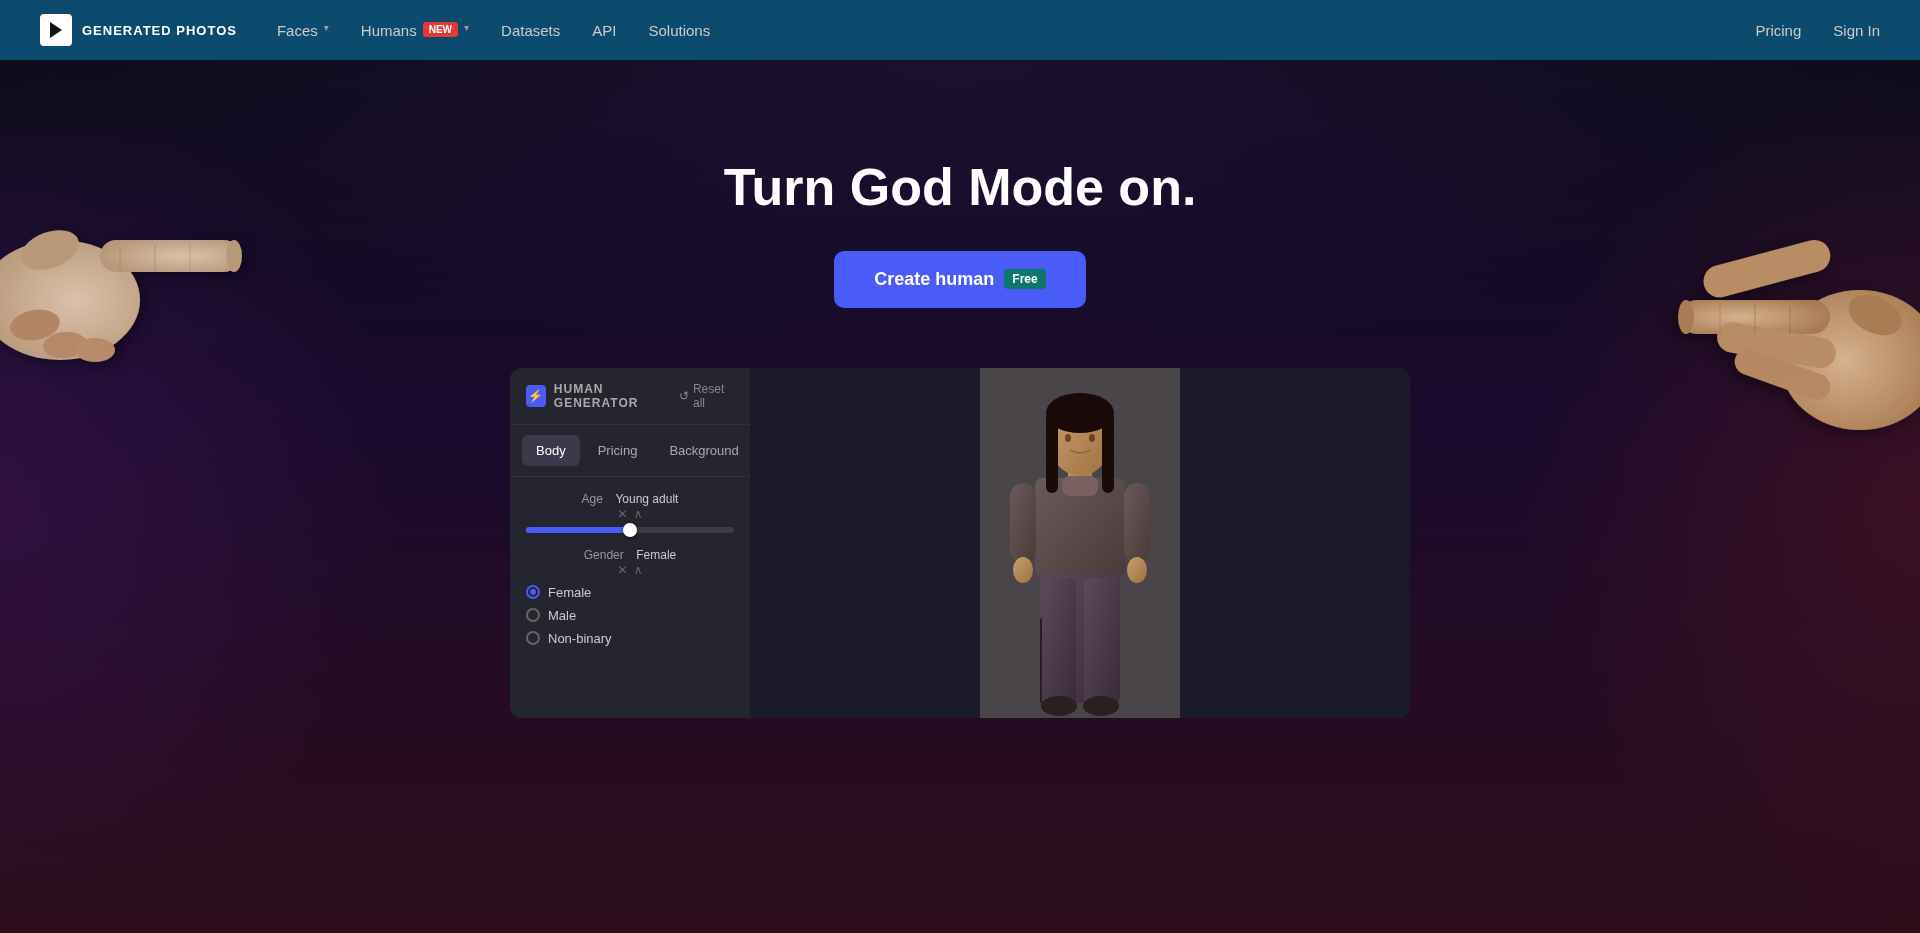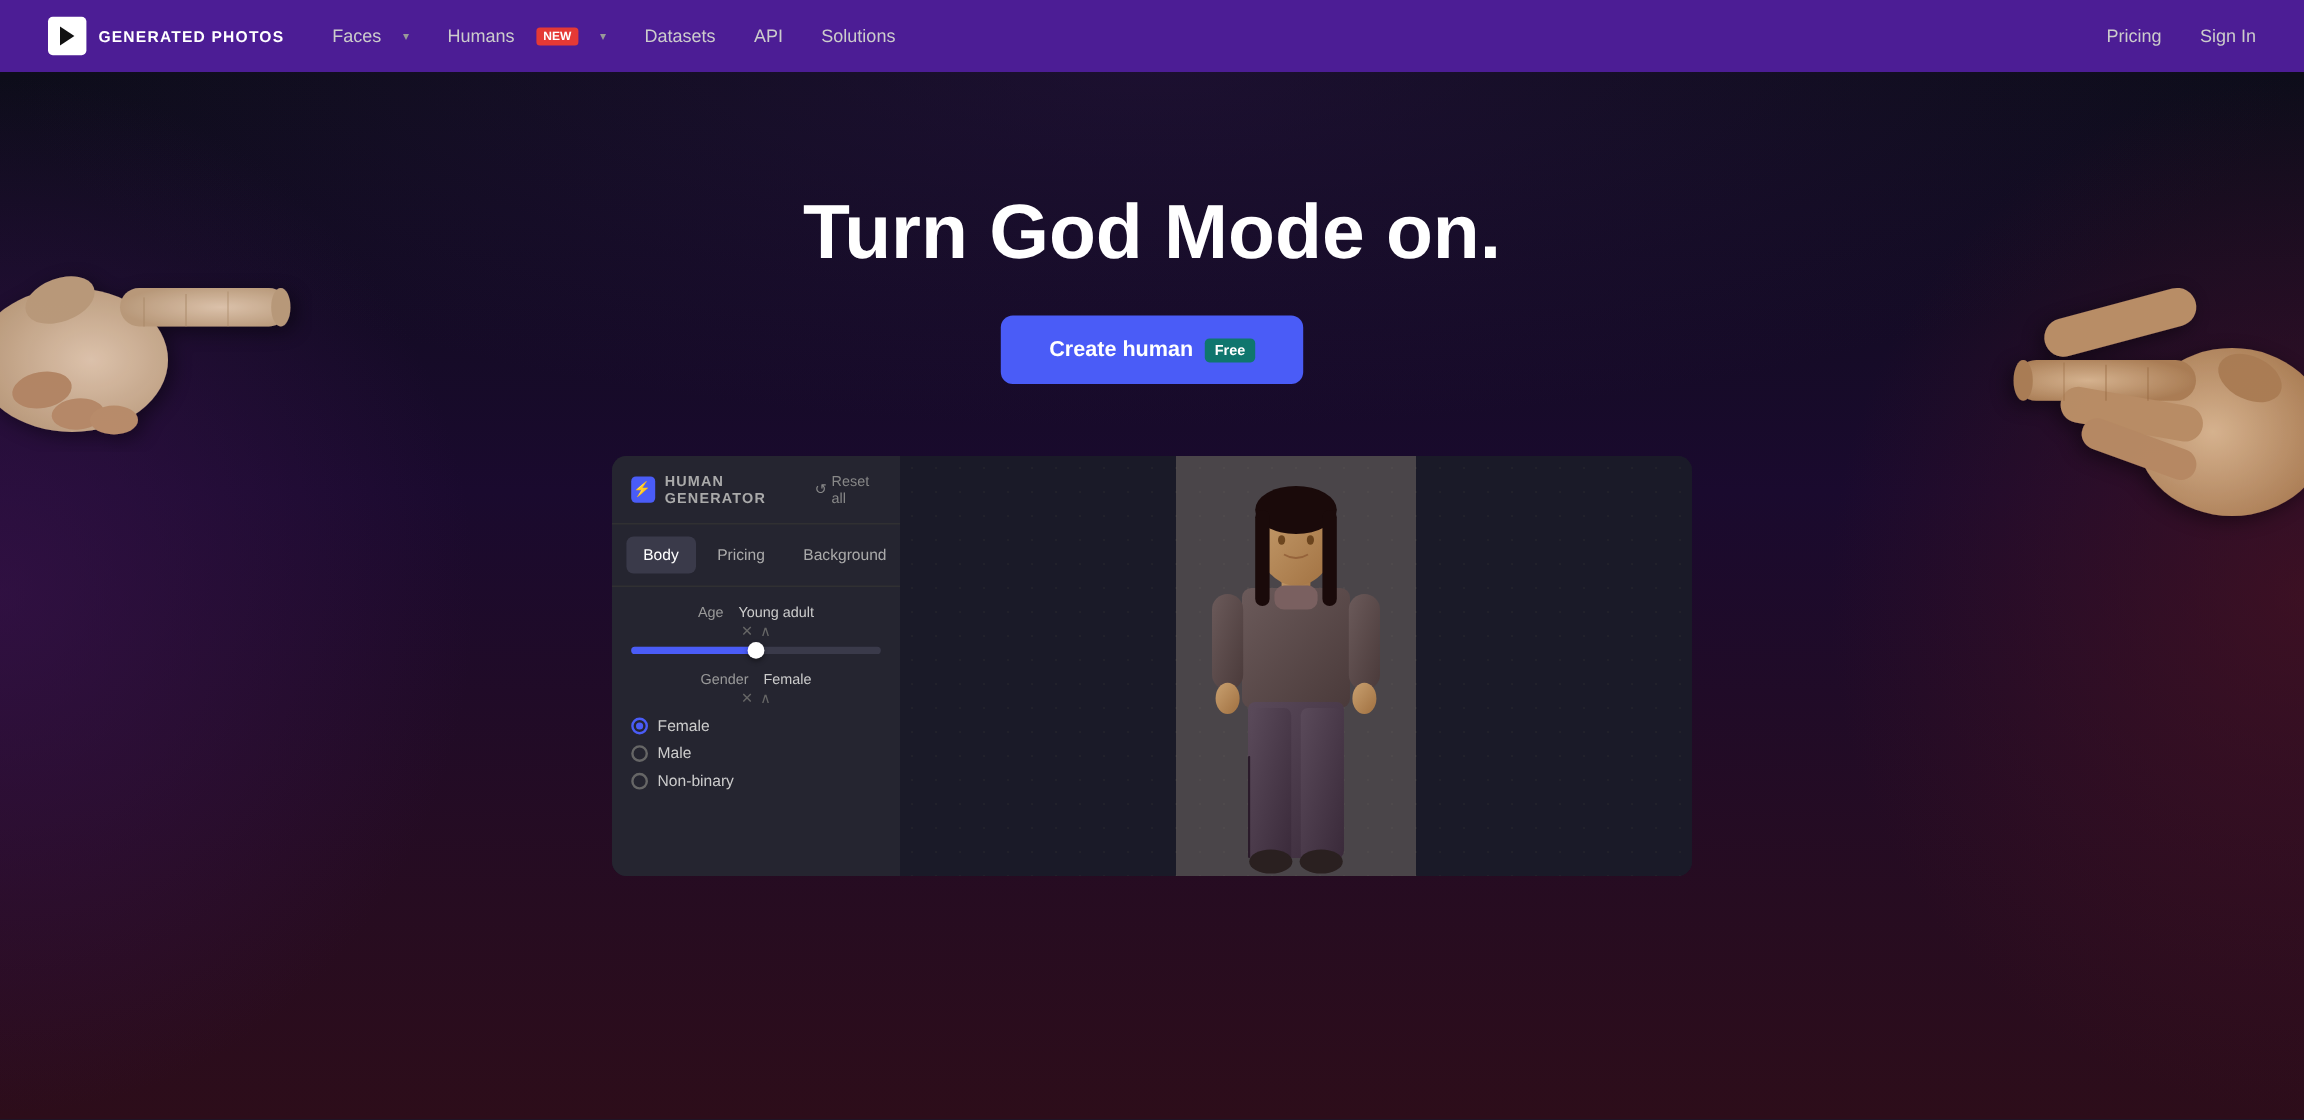--- a/index.html
+++ b/index.html
@@ -9,21 +9,21 @@
       color: #fff;
       width: 1920px;
       min-height: 933px;
       overflow-x: hidden;
     }
 
     
     nav {
       display: flex;
       align-items: center;
-      background: #4c1d95;
+      background: #0c4a6e;
       padding: 0 40px;
       height: 60px;
       position: relative;
       z-index: 100;
     }
     .nav-logo {
       display: flex;
       align-items: center;
       gap: 10px;
       margin-right: 40px;
@@ -46,22 +46,22 @@
       text-transform: uppercase;
     }
     .nav-links {
       display: flex;
       align-items: center;
       gap: 32px;
       flex: 1;
     }
     .nav-item {
       display: flex;
-      align-items: center;
-      gap: 18px;
+      align-items: flex-start;
+      gap: 6px;
       color: #ccc;
       font-size: 15px;
       cursor: pointer;
     }
     .nav-badge {
       background: #e53935;
       color: #fff;
       font-size: 10px;
       font-weight: 700;
       padding: 2px 6px;
@@ -94,21 +94,21 @@
 
     
     .hero-content {
       position: relative;
       z-index: 3;
       text-align: center;
       padding-top: 100px;
       margin-bottom: 40px;
     }
     .hero-title {
-      font-size: 64px;
+      font-size: 52px;
       font-weight: 900;
       line-height: 1.05;
       color: #fff;
       max-width: 700px;
     }
     .hero-subtitle {
       font-size: 22px;
       color: #bbb;
       margin-top: 20px;
       font-weight: 400;

